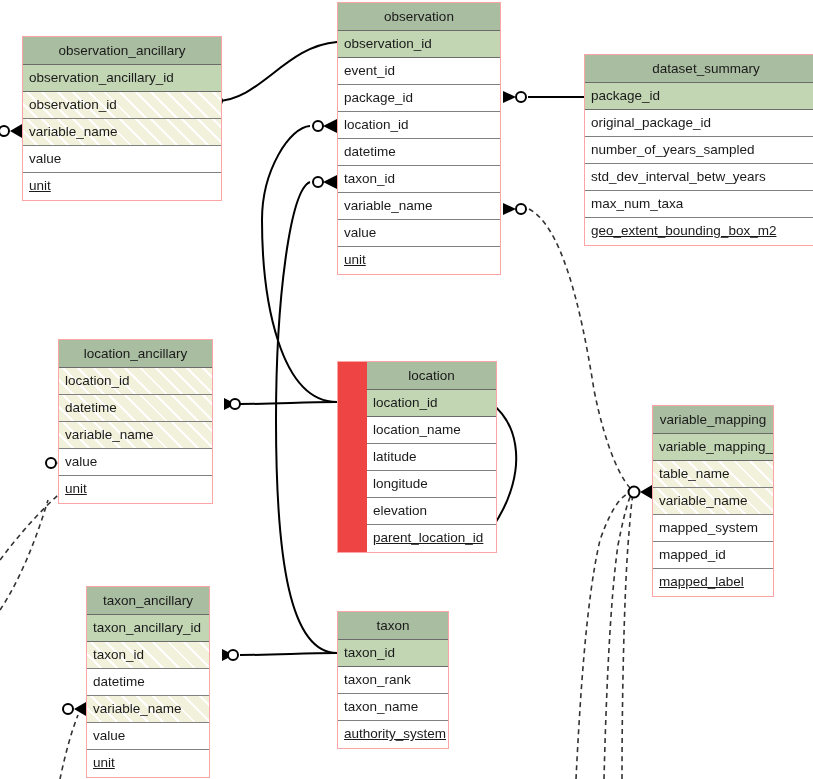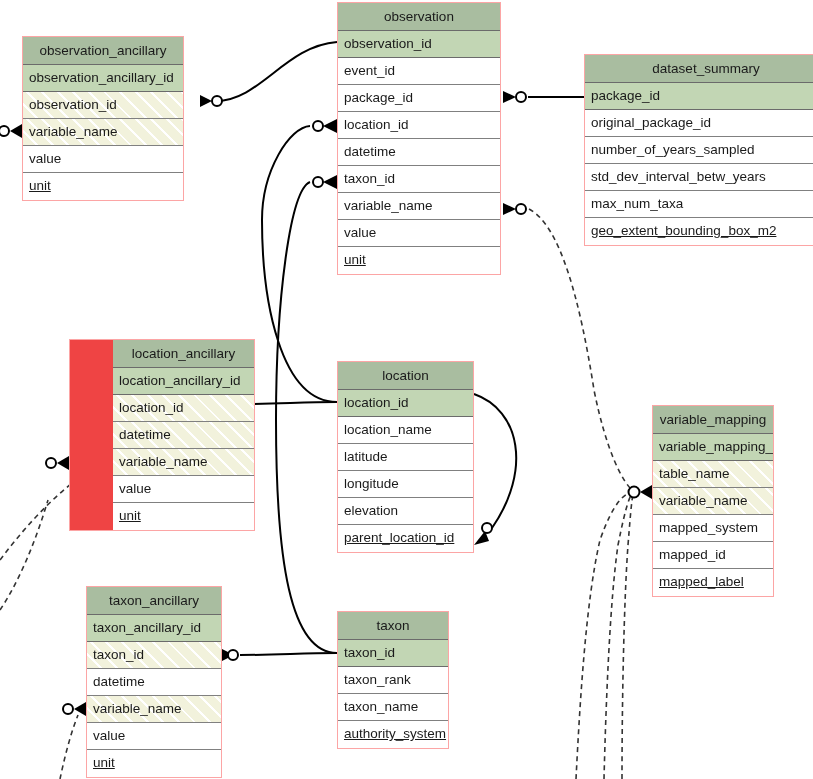--- a/index.html
+++ b/index.html
@@ -145,21 +145,21 @@
       <circle cx="4" cy="131" r="5" fill="#ffffff" stroke="#000000" stroke-width="2"></circle>
 
       <path d="M 69,456 L 57,463 L 69,470 Z" fill="#000000" stroke="none"></path>
       <circle cx="51" cy="463" r="5" fill="#ffffff" stroke="#000000" stroke-width="2"></circle>
 
       <path d="M 86,702 L 74,709 L 86,716 Z" fill="#000000" stroke="none"></path>
       <circle cx="68" cy="709" r="5" fill="#ffffff" stroke="#000000" stroke-width="2"></circle>
     </g>
   </svg>
 
-  <div class="entity" style="left:22px; top:36px; width:162px;">
+  <div class="entity" style="left:22px; top:36px; width:200px;">
     <div class="entity-header">observation_ancillary</div>
     <div class="field pk">
       <span class="fname">observation_ancillary_id</span>
     </div>
     <div class="field fk">
       <span class="fname">observation_id</span>
     </div>
     <div class="field fk">
       <span class="fname">variable_name</span>
     </div>
@@ -217,43 +217,40 @@
       <span class="fname">std_dev_interval_betw_years</span>
     </div>
     <div class="field">
       <span class="fname">max_num_taxa</span>
     </div>
     <div class="field">
       <span class="fname">geo_extent_bounding_box_m2</span>
     </div>
   </div>
 
-  <div class="entity" style="left:69px; top:339px; width:186px;padding-left:43px;">
+  <div class="entity" style="left:58px; top:339px; width:155px;">
     <div class="entity-header">location_ancillary</div>
-    <div class="field pk">
-      <span class="fname">location_ancillary_id</span>
-    </div>
     <div class="field fk">
       <span class="fname">location_id</span>
     </div>
     <div class="field fk">
       <span class="fname">datetime</span>
     </div>
     <div class="field fk">
       <span class="fname">variable_name</span>
     </div>
     <div class="field">
       <span class="fname">value</span>
     </div>
     <div class="field">
       <span class="fname">unit</span>
     </div>
   </div>
 
-  <div class="entity" style="left:337px; top:361px; width:137px;">
+  <div class="entity" style="left:337px; top:361px; width:160px;padding-left:29px;">
     <div class="entity-header">location</div>
     <div class="field pk">
       <span class="fname">location_id</span>
     </div>
     <div class="field">
       <span class="fname">location_name</span>
     </div>
     <div class="field">
       <span class="fname">latitude</span>
     </div>
@@ -283,21 +280,21 @@
       <span class="fname">mapped_system</span>
     </div>
     <div class="field">
       <span class="fname">mapped_id</span>
     </div>
     <div class="field">
       <span class="fname">mapped_label</span>
     </div>
   </div>
 
-  <div class="entity" style="left:86px; top:586px; width:136px;">
+  <div class="entity" style="left:86px; top:586px; width:124px;">
     <div class="entity-header">taxon_ancillary</div>
     <div class="field pk">
       <span class="fname">taxon_ancillary_id</span>
     </div>
     <div class="field fk">
       <span class="fname">taxon_id</span>
     </div>
     <div class="field">
       <span class="fname">datetime</span>
     </div>

